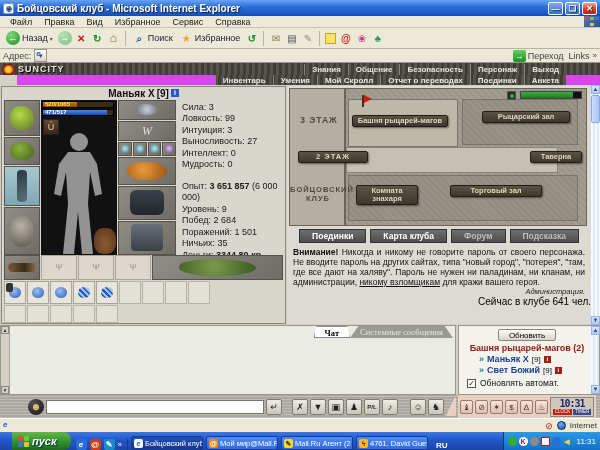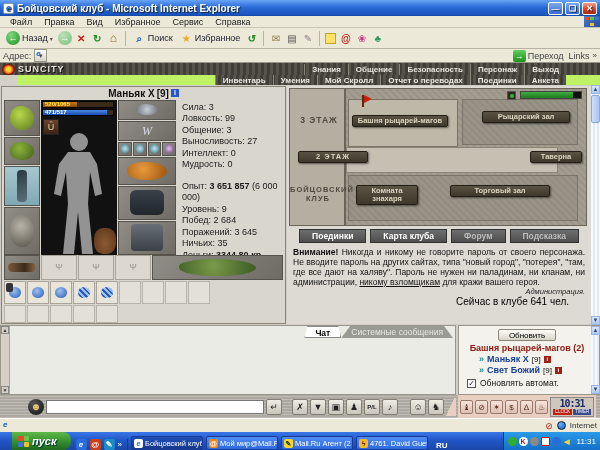--- a/index.html
+++ b/index.html
@@ -41,21 +41,21 @@
   .gobtn{display:flex;align-items:center;gap:2px;padding:0 2px;}
   .goico{width:13px;height:12px;background:linear-gradient(#5fd05f,#1d8f1d);border-radius:2px;color:#fff;
     text-align:center;font-size:9px;line-height:12px;font-weight:bold;}
   
   .gn1{height:12px;background:#4a463e;display:flex;align-items:center;
     background-image:repeating-linear-gradient(90deg,rgba(255,255,255,.07) 0 3px,rgba(0,0,0,.12) 3px 6px);}
   .sun{width:13px;height:11px;margin-left:2px;border-radius:50%;
     background:radial-gradient(circle,#ffd72a 30%,#d42a1a 70%);border:1px solid #7a1508;}
   .logo{color:#e8e4d8;font-weight:bold;font-size:9px;letter-spacing:1px;margin-left:3px;text-shadow:1px 1px 0 #000;}
   .gn1 .navs{margin-left:auto;margin-right:34px;display:flex;}
-  .gn2{height:10px;background:#bef264;display:flex;margin-left:17px;}
+  .gn2{height:10px;background:#d946ef;display:flex;margin-left:17px;}
   .gn2 .navs{margin-left:auto;margin-right:34px;display:flex;background:#4a463e;
     background-image:repeating-linear-gradient(90deg,rgba(255,255,255,.07) 0 3px,rgba(0,0,0,.12) 3px 6px);}
   .nv{color:#e8e6de;font-size:8px;font-weight:bold;padding:1px 7px;border-left:1px solid #8a867a;white-space:nowrap;}
   
   .main{height:240px;display:flex;position:relative;background:#d0cec6;}
   .charpanel{width:285px;background:#d9d6ce;border:1px solid #8a867a;margin:1px;display:flex;flex-direction:column;}
   .chname{height:13px;text-align:center;font-size:10px;font-weight:bold;color:#111;display:flex;justify-content:center;align-items:center;gap:2px;}
   .infoblue{width:8px;height:8px;background:#2a58c8;color:#fff;font-size:7px;line-height:8px;text-align:center;font-weight:bold;}
   .equiprow{height:155px;display:flex;padding:0 2px;}
   .eqcol{display:flex;flex-direction:column;gap:1px;}
@@ -100,35 +100,35 @@
   .mico i{display:block;width:4px;height:4px;margin:2px;background:#3fae3f;border-radius:50%;}
   .promo{font-size:8.5px;color:#222;padding:5px 4px 0 4px;line-height:10px;}
   .btnrow{display:flex;gap:4px;justify-content:flex-end;padding:3px 12px 0 0;}
   .gbtn{background:linear-gradient(#6e6e6e,#4e4e4e);border:1px solid #333;color:#fff;font-size:8.5px;font-weight:bold;
     padding:1px 12px;text-align:center;}
   .gbtn.dim{color:#bdbdbd;}
   .warn{font-size:8.5px;color:#111;padding:4px 6px 0 6px;line-height:10px;text-align:justify;}
   .warn b{font-weight:bold;}
   .warn u{text-decoration:underline;}
   .sign{font-size:7.5px;font-style:italic;text-align:right;padding-right:6px;color:#222;}
-  .online{font-size:10px;text-align:right;padding-right:22px;color:#000;}
+  .online{font-size:10px;text-align:right;padding-right:0;color:#000;}
   
   .vscroll{position:absolute;right:0;top:0;bottom:0;width:9px;background:#ecf2fb;
     background-image:repeating-linear-gradient(90deg,#f6f9ff 0 2px,#dfe9f7 2px 4px);}
   .vscroll .arr{position:absolute;left:0;width:9px;height:9px;background:linear-gradient(#dce8fb,#aec8f0);
     border:1px solid #98b4e4;color:#2a4a8a;font-size:6px;line-height:7px;text-align:center;}
   .vscroll .thumb{position:absolute;left:0;top:10px;width:9px;height:28px;background:linear-gradient(90deg,#cfe0fb,#a8c4f4);border:1px solid #88a8e0;border-radius:2px;}
   
   .chatrow{height:70px;display:flex;position:relative;background:#d0cec6;}
   .chat{width:456px;position:relative;background:#ebebe5;border:1px solid #9a968a;display:flex;}
   .chat-scroll{width:9px;background:#d4d0c8;border-right:1px solid #a8a49a;position:relative;}
   .chat-scroll .arr{position:absolute;left:0;width:8px;height:8px;background:#d4d0c8;border:1px solid #888;
     font-size:5px;line-height:6px;text-align:center;color:#333;}
   .tabs{position:absolute;right:2px;top:0;display:flex;height:12px;z-index:3;}
-  .tab{font-size:8.5px;padding:1px 10px;clip-path:polygon(8% 0,92% 0,100% 100%,0 100%);}
+  .tab{font-size:8.5px;padding:1px 10px;clip-path:polygon(8% 0,92% 0,100% 100%,0 100%);font-family:Liberation Serif, serif;}
   .tab.active{background:#fff;font-weight:bold;color:#000;border:1px solid #888;}
   .tab.idle{background:#9a9a94;color:#e8e8e2;}
   .roompanel{flex:1;background:#f3f2ec;border:1px solid #9a968a;margin-left:2px;position:relative;
     font-size:8.5px;padding:2px 10px 0 6px;}
   .refresh{display:block;margin:1px auto 2px auto;font-size:8px;padding:0 10px;height:12px;
     background:linear-gradient(#fdfdfa,#d8d4c8);border:1px solid #8a867a;border-radius:2px;font-family:"Liberation Sans",sans-serif;}
   .roomtitle{color:#8b1a10;font-weight:bold;font-size:9px;text-align:center;}
   .prow{display:flex;align-items:center;gap:3px;padding:1px 0 0 14px;}
   .atk{color:#1a8a9a;font-weight:bold;font-size:9px;}
   .pname{color:#16409a;font-weight:bold;font-size:9px;}
@@ -344,29 +344,29 @@
           <div class="slot" style="height:34px;">
               <i class="blob" style="inset:10% 20%;border-radius:6px;background:linear-gradient(#3a4148,#20262c)"></i>
             </div>
           <div class="slot" style="flex:1;">
               <i class="blob" style="inset:8% 22%;border-radius:4px;background:linear-gradient(#6a7078,#3a4046)"></i>
             </div>
         </div>
         <div class="stats">
           <div><span>Сила:</span> <span>3</span></div>
           <div><span>Ловкость:</span> <span>99</span></div>
-          <div><span>Общение:</span> <span>3</span></div>
+          <div><span>Интуиция:</span> <span>3</span></div>
           <div><span>Выносливость:</span> <span>27</span></div>
           <div><span>Интеллект:</span> <span>0</span></div>
           <div><span>Мудрость:</span> <span>0</span></div>
           <div style="height:10px;"></div>
           <div><span>Опыт:</span> <b>3 651 857</b> <span>(6 000 000)</span></div>
           <div><span>Уровень:</span> <span>9</span></div>
           <div><span>Побед:</span> <span>2 684</span></div>
-          <div><span>Поражений:</span> <span>3 645</span></div>
+          <div><span>Поражений:</span> <span>1 501</span></div>
           <div><span>Ничьих:</span> <span>35</span></div>
           <div><span>Деньги:</span> <b>3344.80 кр.</b></div>
           <div><span>Передач:</span> <span>200</span></div>
         </div>
       </div>
       <div class="beltrow">
         <div class="slot" style="width:36px;">
             <i class="blob" style="inset:30% 10%;border-radius:8px;background:linear-gradient(90deg,#7a5a3a,#3a2a18 60%,#8a6a4a)"></i>
           </div>
         <div class="rune"><span>Ψ</span></div>
@@ -415,21 +415,21 @@
         <div class="mregion" style="left:172px;top:10px;width:116px;height:46px;"></div>
         <div class="mregion" style="left:58px;top:86px;width:230px;height:46px;"></div>
         <div class="mlabel" style="left:6px;top:26px;width:46px;">3 ЭТАЖ</div>
         <div class="mlabel" style="left:0px;top:96px;width:56px;font-size:7.5px;line-height:9px;">БОЙЦОВСКИЙ КЛУБ</div>
         <div class="flag" style="left:72px;top:6px;"></div>
         <div class="plaque" style="left:62px;top:26px;width:96px;">Башня рыцарей-магов</div>
         <div class="plaque" style="left:192px;top:22px;width:88px;">Рыцарский зал</div>
         <div class="plaque" style="left:8px;top:62px;width:70px;letter-spacing:1px;">2 ЭТАЖ</div>
         <div class="plaque" style="right:4px;top:62px;width:52px;">Таверна</div>
         <div class="plaque" style="left:66px;top:96px;width:62px;">Комната знахаря</div>
-        <div class="plaque" style="left:160px;top:96px;width:100px;">Торговый зал</div>
+        <div class="plaque" style="left:160px;top:96px;width:92px;">Торговый зал</div>
         <div class="mico">
             <i></i>
           </div>
         <div class="mbar">
             <i></i>
           </div>
       </div>
       <div class="btnrow">
         <span class="gbtn">Поединки</span>
         <span class="gbtn">Карта клуба</span>

